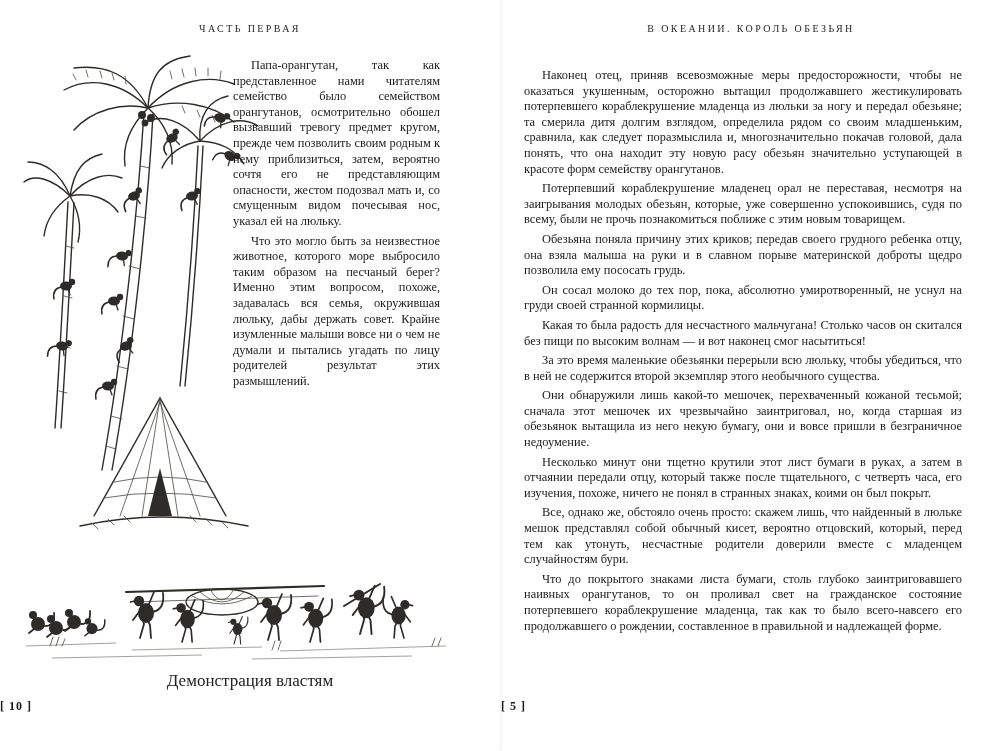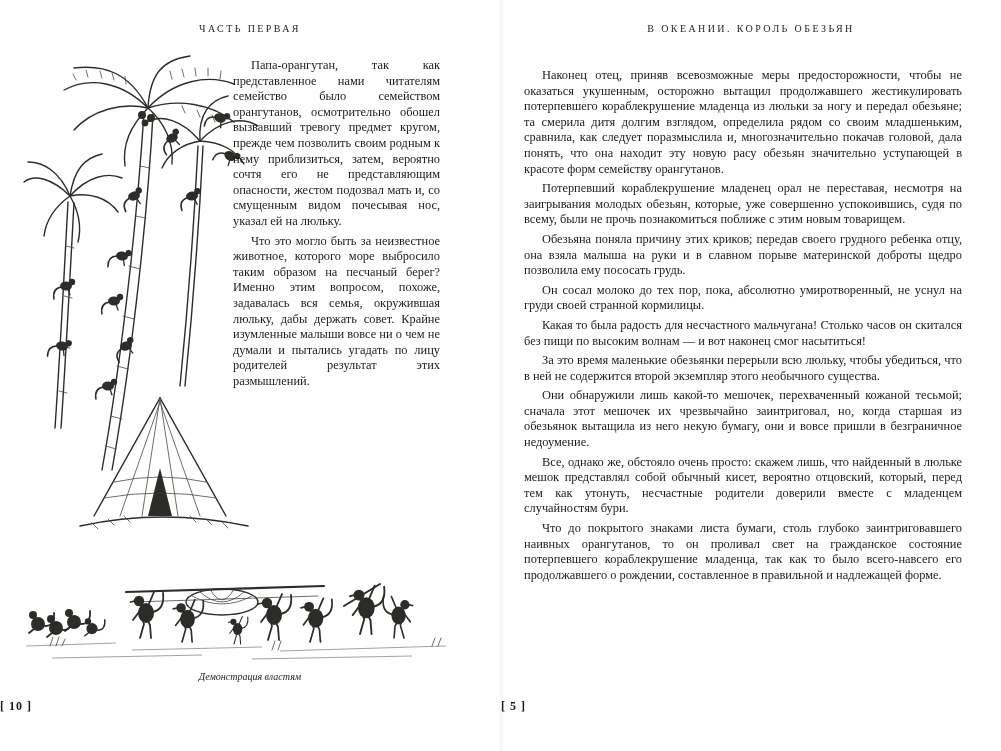--- a/index.html
+++ b/index.html
@@ -20,21 +20,21 @@
   .body-text{
     position:absolute;text-align:justify;font-size:12.4px;line-height:15.6px;
     hyphens:auto;-webkit-hyphens:auto;color:#1b1b1b;
   }
   .body-text p{margin:4px;text-indent:18px;}
   .left .body-text{left:229px;top:54px;width:215px;}
   .right .body-text{left:19px;top:64px;width:446px;}
   .illustration{position:absolute;left:22px;top:46px;width:436px;height:620px;}
   .caption{
     position:absolute;top:671px;left:0;width:100%;text-align:center;
-    font-style:italic;font-size:10px;color:#222;
+    font-size:17px;color:#222;
   }
   .page-number{
     position:absolute;top:699px;left:0;width:100%;text-align:left;
     font-size:12px;font-weight:700;letter-spacing:1px;color:#1b1b1b;
   }
   svg .ln{stroke:#2e2c29;stroke-width:1.4;fill:none;stroke-linecap:round;}
   svg .thin{stroke:#4a4843;stroke-width:.8;fill:none;stroke-linecap:round;}
   svg .limb{stroke:#2e2c29;stroke-width:1.8;fill:none;stroke-linecap:round;}
   svg .ground{stroke:#8a8a85;stroke-width:.8;fill:none;}
   svg .fill{fill:#2e2c29;}
@@ -168,18 +168,19 @@
   <div class="running-head">В ОКЕАНИИ. КОРОЛЬ ОБЕЗЬЯН</div>
 
   <div class="body-text">
     <p>Наконец отец, приняв всевозможные меры предосторожности, чтобы не оказаться укушенным, осторожно вытащил продолжавшего жестикулировать потерпевшего кораблекрушение младенца из люльки за ногу и передал обезьяне; та смерила дитя долгим взглядом, определила рядом со своим младшеньким, сравнила, как следует поразмыслила и, многозначительно покачав головой, дала понять, что она находит эту новую расу обезьян значительно уступающей в красоте форм семейству орангутанов.</p>
     <p>Потерпевший кораблекрушение младенец орал не переставая, несмотря на заигрывания молодых обезьян, которые, уже совершенно успокоившись, судя по всему, были не прочь познакомиться поближе с этим новым товарищем.</p>
     <p>Обезьяна поняла причину этих криков; передав своего грудного ребенка отцу, она взяла малыша на руки и в славном порыве материнской доброты щедро позволила ему пососать грудь.</p>
     <p>Он сосал молоко до тех пор, пока, абсолютно умиротворенный, не уснул на груди своей странной кормилицы.</p>
     <p>Какая то была радость для несчастного мальчугана! Столько часов он скитался без пищи по высоким волнам — и вот наконец смог насытиться!</p>
     <p>За это время маленькие обезьянки перерыли всю люльку, чтобы убедиться, что в ней не содержится второй экземпляр этого необычного существа.</p>
     <p>Они обнаружили лишь какой-то мешочек, перехваченный кожаной тесьмой; сначала этот мешочек их чрезвычайно заинтриговал, но, когда старшая из обезьянок вытащила из него некую бумагу, они и вовсе пришли в безграничное недоумение.</p>
+    <p>Несколько минут они тщетно крутили этот лист бумаги в руках, а затем в отчаянии передали отцу, который также после тщательного, с четверть часа, его изучения, похоже, ничего не понял в странных знаках, коими он был покрыт.</p>
     <p>Все, однако же, обстояло очень просто: скажем лишь, что найденный в люльке мешок представлял собой обычный кисет, вероятно отцовский, который, перед тем как утонуть, несчастные родители доверили вместе с младенцем случайностям бури.</p>
     <p>Что до покрытого знаками листа бумаги, столь глубоко заинтриговавшего наивных орангутанов, то он проливал свет на гражданское состояние потерпевшего кораблекрушение младенца, так как то было всего-навсего его продолжавшего о рождении, составленное в правильной и надлежащей форме.</p>
   </div>
 
   <div class="page-number">[ 5 ]</div>
 </div>
 
 </body></html>

